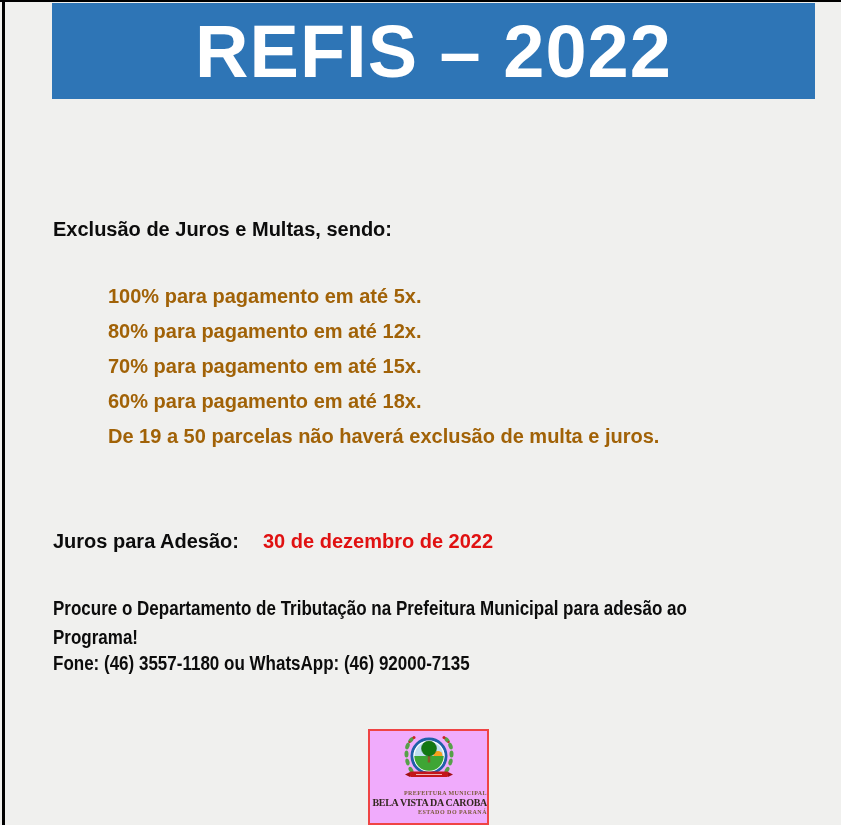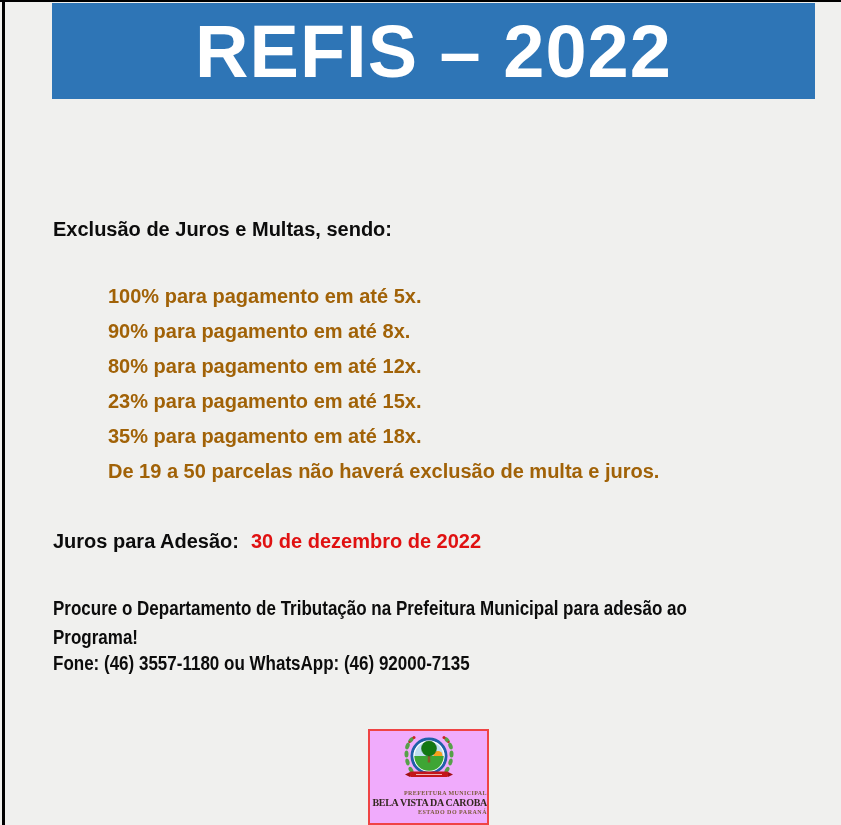--- a/index.html
+++ b/index.html
@@ -26,21 +26,21 @@
   .law{left:53px;top:146px;}
   .intro{left:53px;top:216px;}
 
   .list{
     position:absolute;left:108px;top:279px;color:#a16207;
     font-weight:bold;font-size:20px;
   }
   .list .li{height:35px;line-height:35px;white-space:nowrap;}
 
   .deadline{left:53px;top:528px;}
-  .red{color:#e01111;margin-left:12px;}
+  .red{color:#e01111;margin-left:24px;}
 
   .cta{
     position:absolute;left:53px;top:594px;width:805px;color:#0c0c0c;
     font-weight:bold;font-size:20px;line-height:29px;
     transform:scaleX(0.85);transform-origin:0 0;
   }
   .phone{
     position:absolute;left:53px;top:652px;color:#0c0c0c;
     font-weight:bold;font-size:20px;white-space:nowrap;
     transform:scaleX(0.85);transform-origin:0 0;
@@ -75,24 +75,23 @@
 
   <div class="banner">
     <span class="banner-title">REFIS – 2022</span>
   </div>
 
 
   <div class="txt intro">Exclusão de Juros e Multas, sendo:</div>
 
   <div class="list">
     <div class="li">100% para pagamento em até 5x.</div>
-    <div class="li">90% para pagamento em até 8x.</div>
     <div class="li">80% para pagamento em até 12x.</div>
-    <div class="li">23% para pagamento em até 15x.</div>
-    <div class="li">35% para pagamento em até 18x.</div>
+    <div class="li">70% para pagamento em até 15x.</div>
+    <div class="li">60% para pagamento em até 18x.</div>
     <div class="li">De 19 a 50 parcelas não haverá exclusão de multa e juros.</div>
   </div>
 
   <div class="txt deadline">
     <span>Juros para Adesão:</span><span class="red">30 de dezembro de 2022</span>
   </div>
 
   <div class="cta">Procure o Departamento de Tributação na Prefeitura Municipal para adesão ao Programa!</div>
 
   <div class="phone">Fone: (46) 3557-1180 ou WhatsApp: (46) 92000-7135</div>

